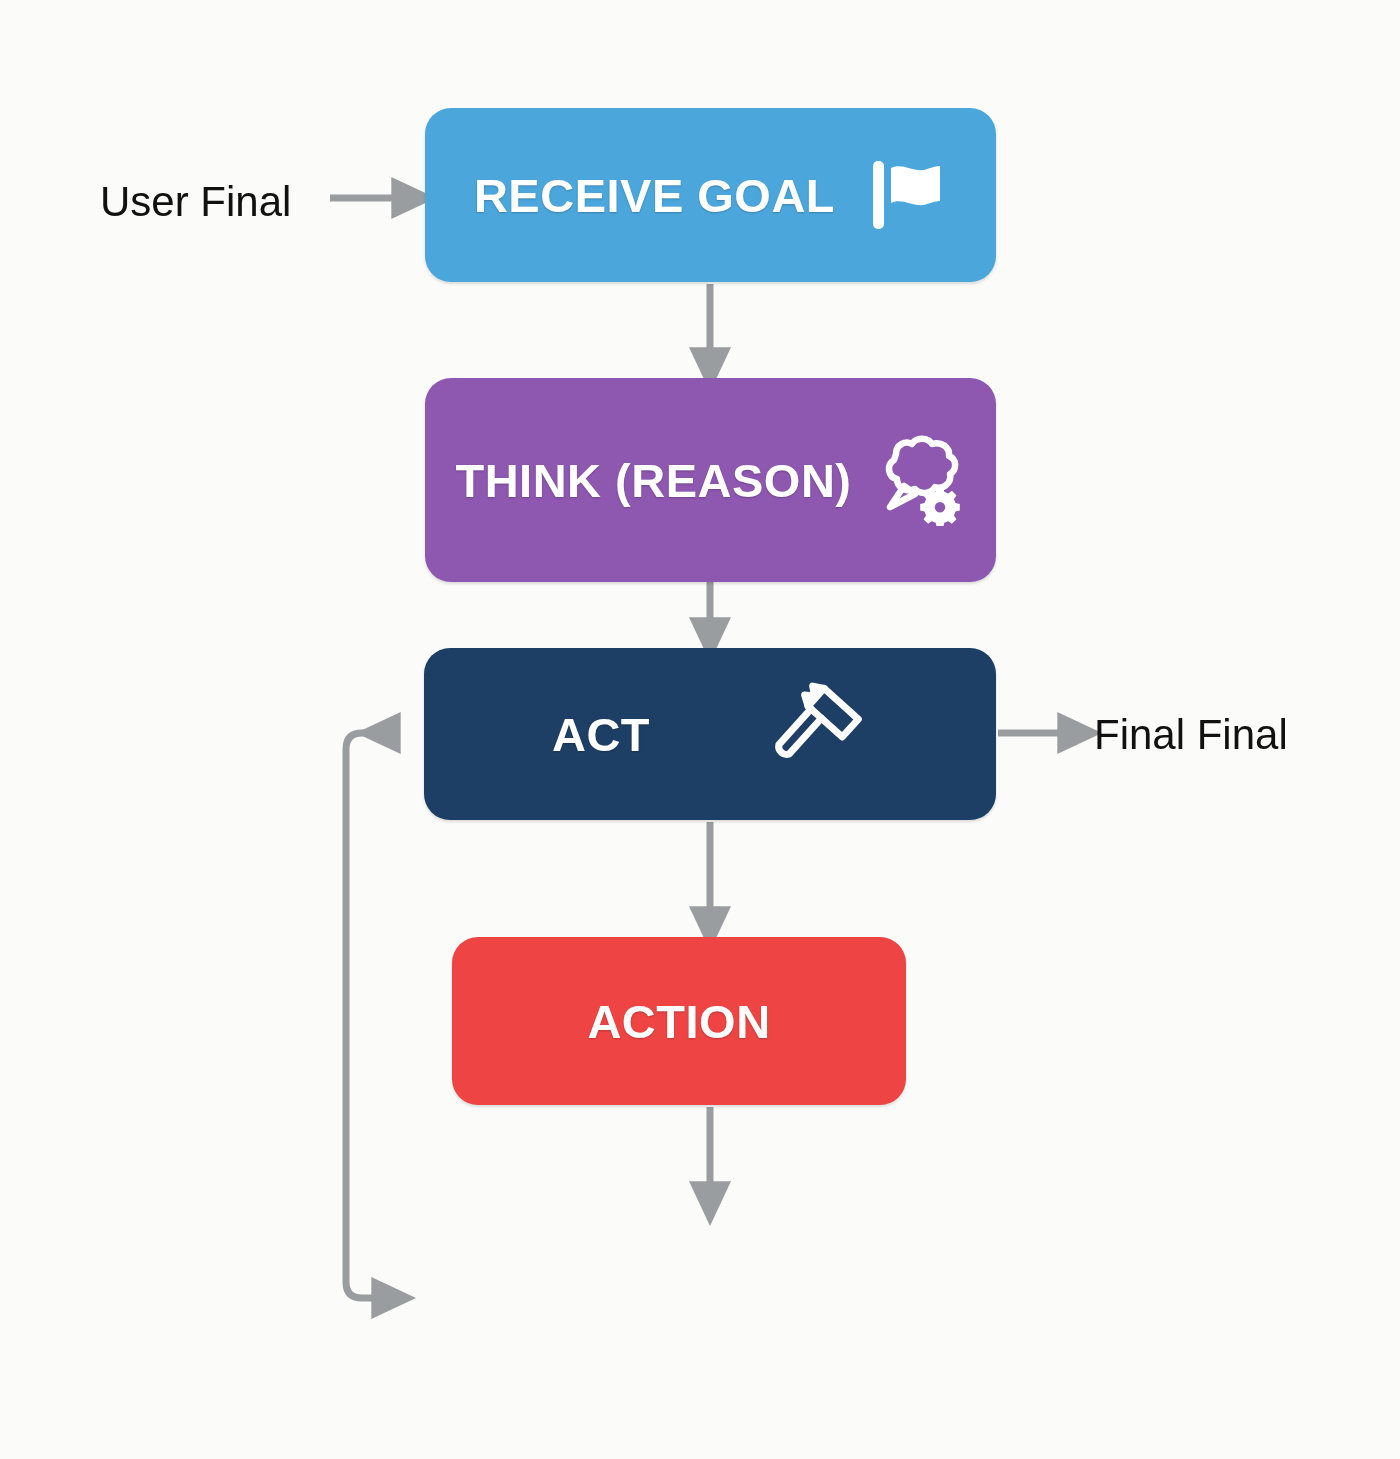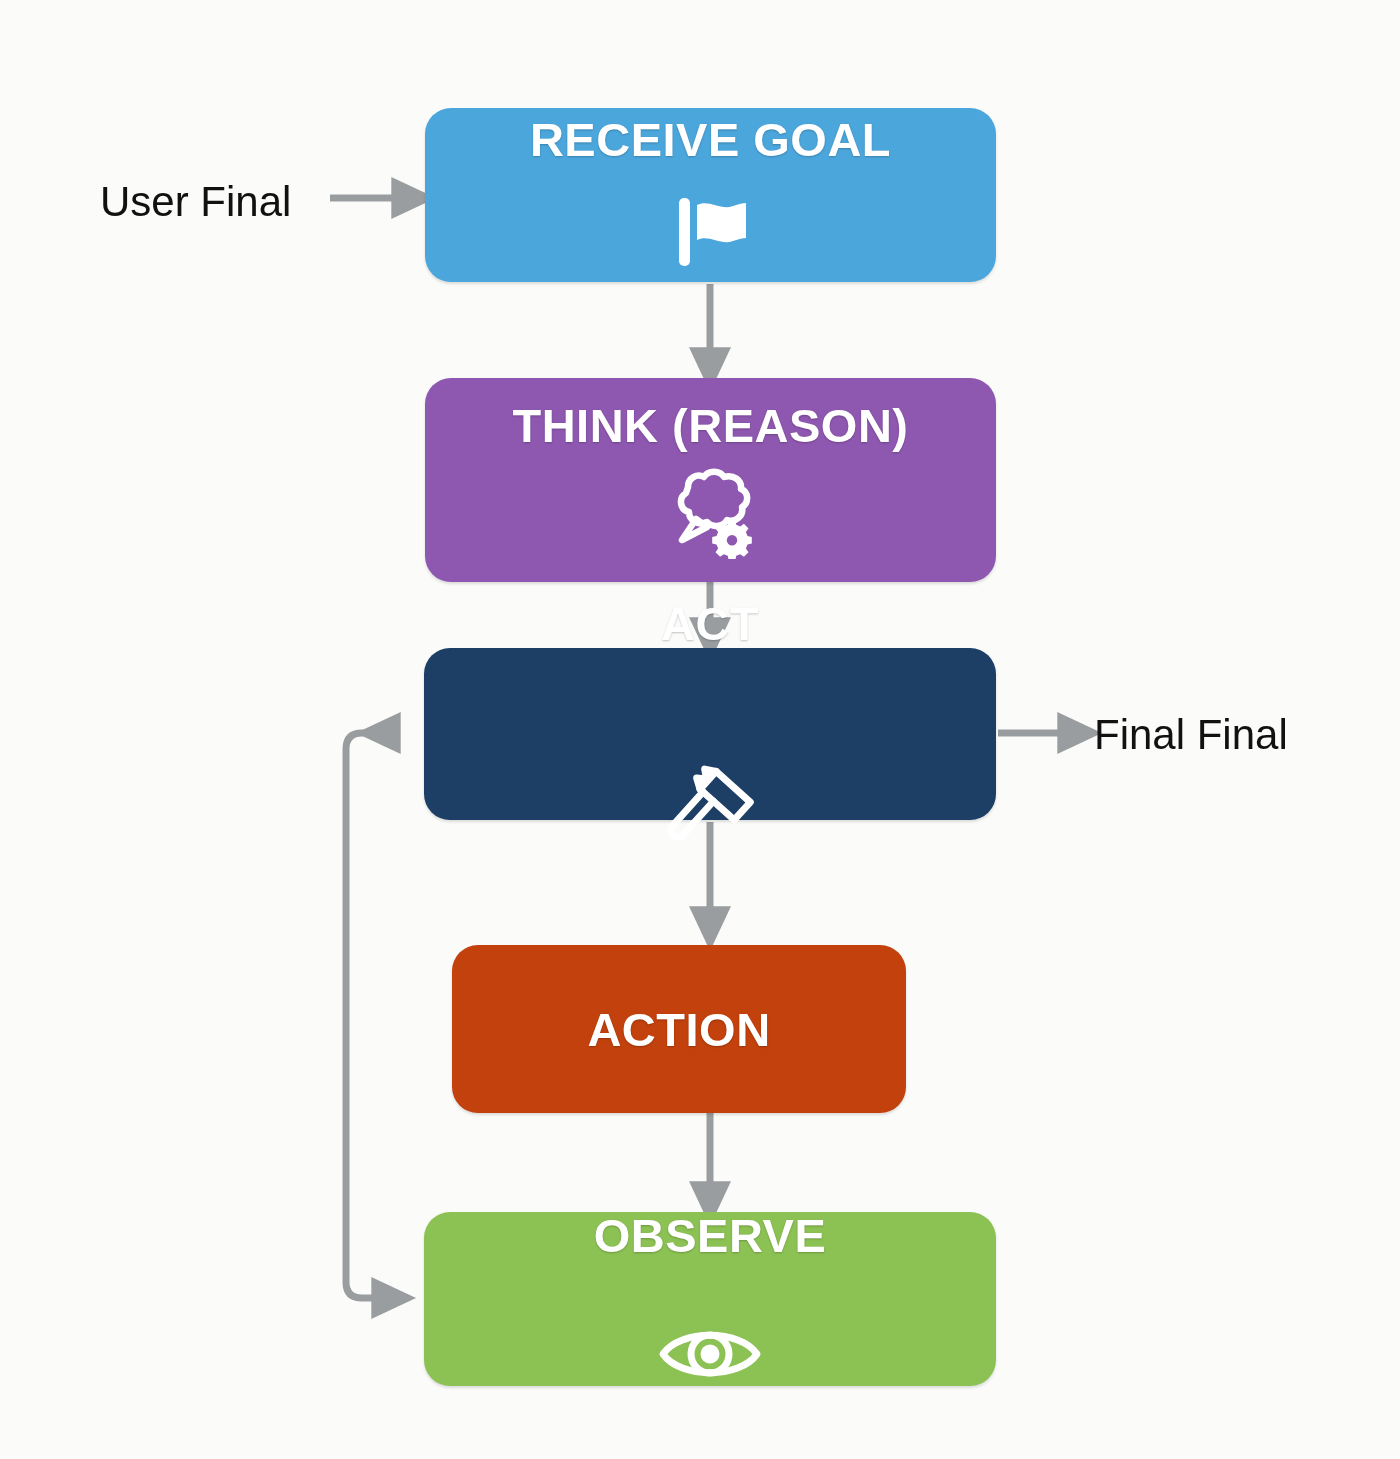--- a/index.html
+++ b/index.html
@@ -24,21 +24,20 @@
     align-items: center;
     justify-content: center;
     box-sizing: border-box;
     box-shadow: 0 2px 3px rgba(0,0,0,0.13);
   }
   .node .node-inner {
     display: flex;
     align-items: center;
     justify-content: center;
     gap: 26px;
-    flex-direction: column;
   }
   .node-label {
     color: #ffffff;
     font-weight: bold;
     font-size: 47px;
     letter-spacing: 0.5px;
     line-height: 1;
     text-shadow: 0 1px 2px rgba(0,0,0,0.22);
     white-space: nowrap;
   }
@@ -49,22 +48,21 @@
   #node-think-reason {
     left: 425px; top: 378px; width: 571px; height: 204px;
     background: #8e57b0;
   }
   #node-act {
     left: 424px; top: 648px; width: 572px; height: 172px;
     background: #1d3f66;
   }
   #node-action {
     left: 452px; top: 937px; width: 454px; height: 168px;
-    background: #c2410c;
-    margin-top: 8px;
+    background: #ef4444;
   }
   #node-observe {
     left: 424px; top: 1212px; width: 572px; height: 174px;
     background: #8cc153;
   }
   
   .side-label {
     position: absolute;
     color: #111111;
     font-size: 42px;
@@ -191,26 +189,14 @@
       </span>
     </div>
   </div>
 
   <div class="node" id="node-action">
     <div class="node-inner">
       <span class="node-label">ACTION</span>
     </div>
   </div>
 
-  <div class="node" id="node-observe">
-    <div class="node-inner" style="gap:62px;">
-      <span class="node-label">OBSERVE</span>
-      <span>
-        <svg class="icon-svg" width="104" height="66" viewBox="0 0 104 66" xmlns="http://www.w3.org/2000/svg">
-          <path d="M5 33 C22 8, 82 8, 99 33 C82 58, 22 58, 5 33 Z" fill="none" stroke="#ffffff" stroke-width="7" stroke-linejoin="round"></path>
-          <circle cx="52" cy="33" r="19" fill="none" stroke="#ffffff" stroke-width="7"></circle>
-          <circle cx="52" cy="33" r="9.5" fill="#ffffff"></circle>
-        </svg>
-      </span>
-    </div>
-  </div>
 
 </div>
 
 </body></html>

